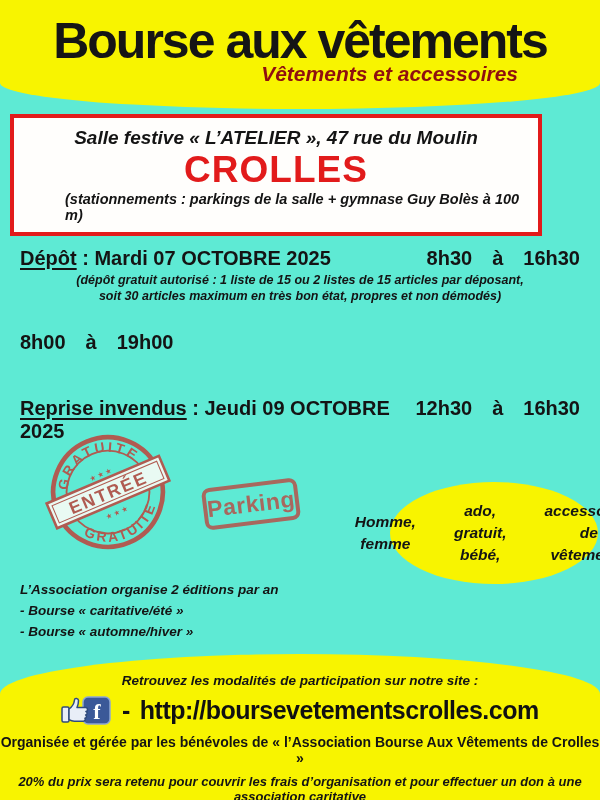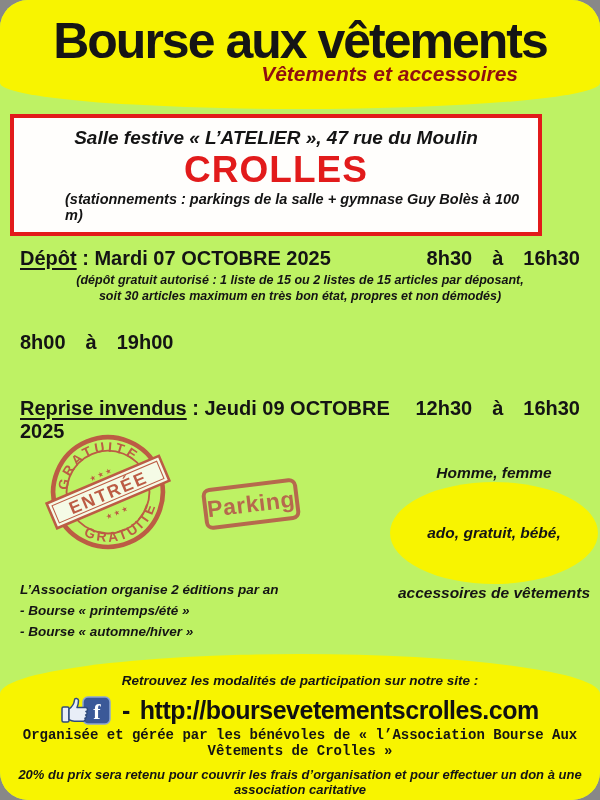--- a/index.html
+++ b/index.html
@@ -1,20 +1,20 @@
 <!DOCTYPE html>
 <html><head>
 <meta charset="utf-8">
 <style>
   * { margin:0; padding:0; box-sizing:border-box; }
   html,body { background:#888; }
   .page {
     position:relative; width:600px; height:800px; margin:0 auto;
-    background:#bef264; overflow:hidden;
-    font-family:"Liberation Sans", sans-serif; color:#141414;border-radius:28px;
+    background:#5eead4; overflow:hidden;
+    font-family:"Liberation Sans", sans-serif; color:#141414;
   }
   
   .top-band {
     position:absolute; left:0; top:0; width:600px; height:109px;
     background:#f8f400;
     border-radius:0 0 50% 50% / 0 0 26px 26px;
   }
   .main-title {
     position:absolute; top:12px; left:0; width:100%;
     text-align:center; font-size:50px; font-weight:700; letter-spacing:-2px;
@@ -57,21 +57,21 @@
     position:absolute; left:203px; top:483px; width:96px; height:42px;
     transform:rotate(-7deg);
     border:4px solid #b5524a; border-radius:8px;
     color:#b5524a; font-size:23px; font-weight:700; letter-spacing:.5px;
     display:flex; align-items:center; justify-content:center; opacity:.85;
   }
   
   .audience-oval {
     position:absolute; left:390px; top:482px; width:208px; height:102px;
     background:#f8f400; border-radius:50%;
-    display:flex; flex-direction:column; align-items:center; justify-content:center;
+    display:flex; flex-direction:row; align-items:center; justify-content:center;
     font-size:15.5px; font-weight:700; font-style:italic; line-height:1.42;
     text-align:center;
     gap:38px;
   }
   
   .association {
     position:absolute; left:20px; top:580px;
     font-size:13.5px; font-weight:700; font-style:italic; line-height:1.55;
   }
   
@@ -84,22 +84,22 @@
     margin-top:19px; text-align:center;
     font-size:13.5px; font-weight:700; font-style:italic;
   }
   .fb-row {
     margin-top:5px; margin-left:60px;
     display:flex; align-items:center; gap:10px;
   }
   .fb-icon { width:52px; height:34px; flex:0 0 auto; }
   .url-text { font-size:25px; font-weight:700; letter-spacing:-.5px; color:#111; text-decoration:none; }
   .organizer-line {
-    text-align:center;
-    font-size:14px; font-weight:700;font-family:Liberation Mono, monospace;
+    margin-top:7px; text-align:center;
+    font-size:14px; font-weight:700;
   }
   .levy-line {
     margin-top:8px; text-align:center;
     font-size:13px; font-weight:700; font-style:italic;
   }
 </style>
 </head>
 <body>
 
 <div class="page">
@@ -170,21 +170,21 @@
   </div>
 
   <div class="audience-oval">
     <div>Homme, femme</div>
     <div>ado, gratuit, bébé,</div>
     <div>accessoires de vêtements</div>
   </div>
 
   <div class="association">
     <div>L’Association organise 2 éditions par an</div>
-    <div>- Bourse « printemps/été »</div>
+    <div>- Bourse « caritative/été »</div>
     <div>- Bourse « automne/hiver »</div>
   </div>
 
   <div class="bottom-band">
     <div class="site-intro">Retrouvez les modalités de participation sur notre site :</div>
     <div class="fb-row">
       <svg class="fb-icon" viewBox="0 0 52 34">
         <rect x="23" y="4" width="27" height="27" rx="5" fill="#3b5998" stroke="#8da6d4" stroke-width="1.5"></rect>
         <text x="37" y="26" text-anchor="middle" font-size="22" font-weight="bold" fill="#ffffff" font-family="Liberation Serif, serif">f</text>
         <rect x="2" y="14" width="7" height="15" rx="1.5" fill="#e8eef7" stroke="#2f4b7c" stroke-width="1.5"></rect>

